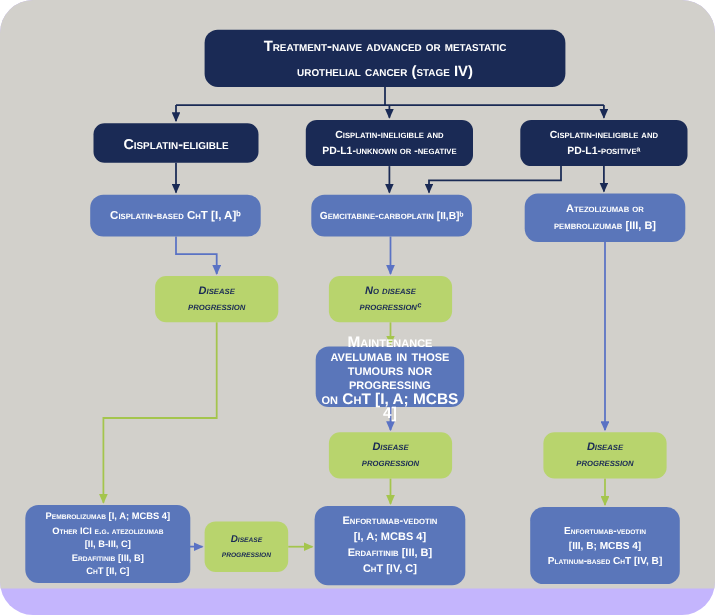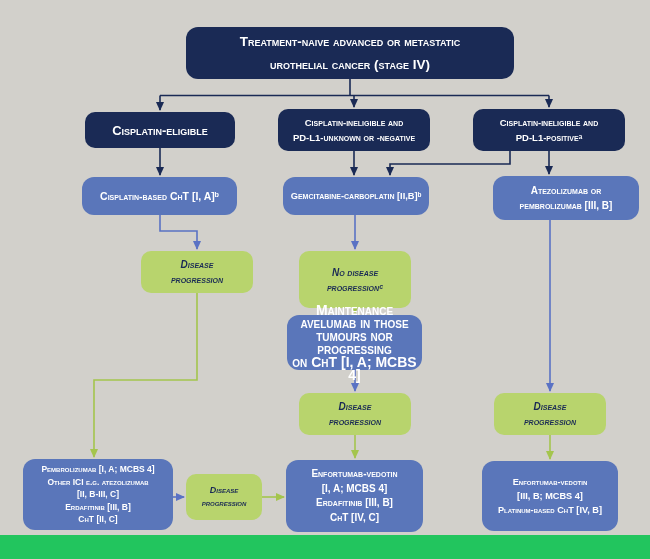--- a/index.html
+++ b/index.html
@@ -1,39 +1,40 @@
 <!DOCTYPE html>
 <html><head>
 <meta charset="utf-8">
 <style>
   html,body{margin:0;padding:0;background:#ffffff;}
   #stage{
-    position:relative;width:650px;height:559px;background:#22c55e;overflow:hidden;
+    position:relative;width:650px;height:559px;background:#c4b5fd;overflow:hidden;
     font-family:"Liberation Sans", sans-serif;
+    border-radius:30px;
   }
   #canvas-bg{position:absolute;left:0;top:0;width:650px;height:535px;background:#d2d0cb;}
   #connectors{position:absolute;left:0;top:0;width:650px;height:559px;pointer-events:none;}
   .node{
     position:absolute;display:flex;flex-direction:column;justify-content:center;align-items:center;
     text-align:center;font-weight:700;font-variant:small-caps;box-sizing:border-box;padding:2px 4px;
   }
   .navy{background:#1a2a55;color:#ffffff;border-radius:10px;}
   .blue{background:#5a76ba;color:#ffffff;border-radius:12px;justify-content:center;}
   .green{background:#b8d46d;color:#1a2a55;border-radius:10px;font-style:italic;}
   .ln{width:100%;}
 
   #n-title{left:186px;top:27px;width:328px;height:52px;font-size:13.5px;line-height:23px;border-radius:12px;}
   #n-ce{left:85px;top:112px;width:150px;height:36px;font-size:13px;}
   #n-cin{left:278px;top:109px;width:152px;height:42px;font-size:9.5px;line-height:15px;}
   #n-cip{left:473px;top:109px;width:152px;height:42px;font-size:9.5px;line-height:15px;}
   #n-cbc{left:82px;top:177px;width:155px;height:38px;font-size:10.5px;}
   #n-gc{left:283px;top:177px;width:146px;height:38px;font-size:9.3px;}
-  #n-ap{left:477px;top:176px;width:146px;height:44px;font-size:10px;line-height:15px;margin-left:16px;}
+  #n-ap{left:477px;top:176px;width:146px;height:44px;font-size:10px;line-height:15px;}
   #n-dp1{left:141px;top:251px;width:112px;height:42px;font-size:10px;line-height:15px;}
-  #n-ndp{left:299px;top:251px;width:112px;height:57px;font-size:10px;line-height:15px;align-items:center;}
+  #n-ndp{left:299px;top:251px;width:112px;height:42px;font-size:10px;line-height:15px;align-items:center;}
   #n-mav{left:287px;top:315px;width:135px;height:55px;font-size:14px;line-height:13px;}
   #n-dp2{left:299px;top:393px;width:112px;height:42px;font-size:10px;line-height:15px;}
   #n-dp3{left:494px;top:393px;width:112px;height:42px;font-size:10px;line-height:15px;}
   #n-sll{left:23px;top:459px;width:150px;height:71px;font-size:8.5px;line-height:12.6px;}
   #n-dp4{left:186px;top:474px;width:76px;height:46px;font-size:9px;line-height:13.5px;}
   #n-slm{left:286px;top:460px;width:137px;height:72px;font-size:10px;line-height:14.5px;}
   #n-slr{left:482px;top:461px;width:136px;height:70px;font-size:9.2px;line-height:14px;}
 </style>
 </head>
 <body>

